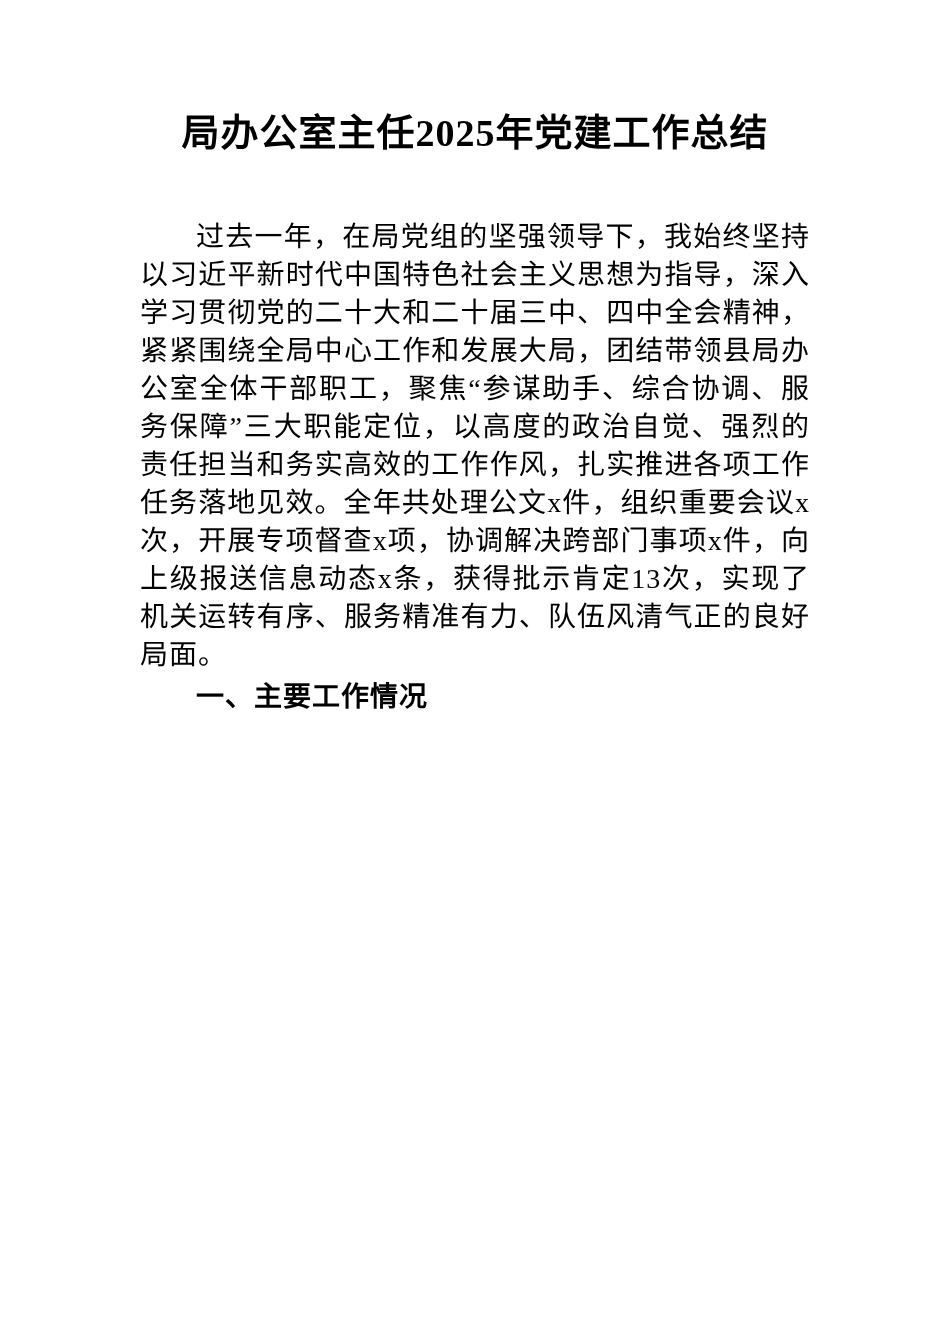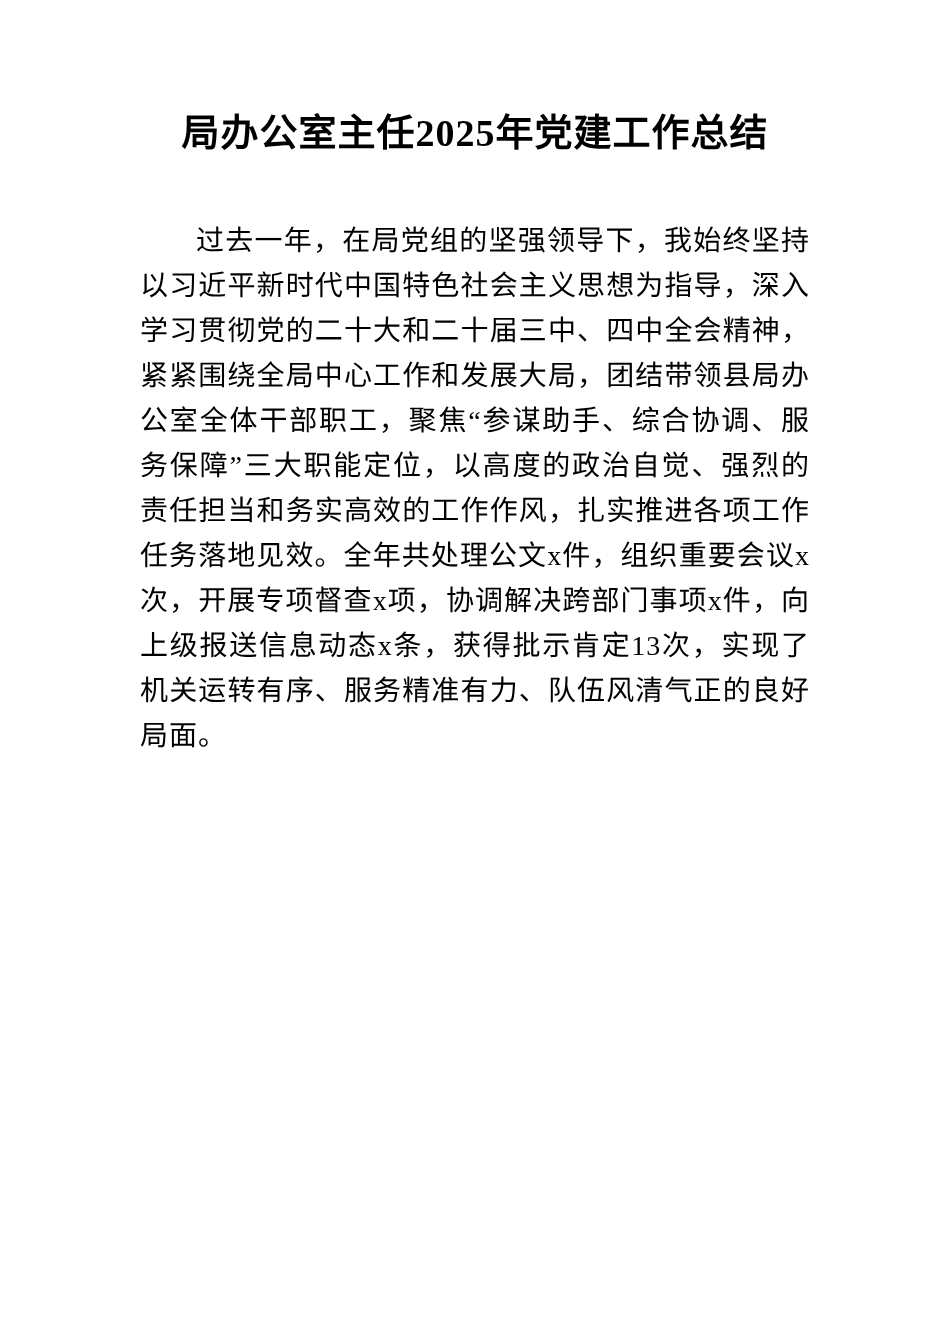--- a/index.html
+++ b/index.html
@@ -26,21 +26,21 @@
     line-height: 54px;
     font-weight: bold;
     text-align: center;
     letter-spacing: 1px;
     font-family: "Liberation Serif", "DejaVu Serif", serif;
     white-space: nowrap;
   }
   .body-para {
     margin: 0;
     font-size: 28px;
-    line-height: 45px;
+    line-height: 38px;
     letter-spacing: 1px;
     text-align: justify;
     text-indent: 2em;
     font-family: "Liberation Serif", "DejaVu Serif", serif;
     font-weight: normal;
   }
   .first-para {
     margin-top: 58px;
   }
   .section-heading {
@@ -54,14 +54,15 @@
   }
 </style>
 </head>
 <body>
 
 <div class="page">
   <h1 class="doc-title">局办公室主任2025年党建工作总结</h1>
 
   <p class="body-para first-para">过去一年，在局党组的坚强领导下，我始终坚持以习近平新时代中国特色社会主义思想为指导，深入学习贯彻党的二十大和二十届三中、四中全会精神，紧紧围绕全局中心工作和发展大局，团结带领县局办公室全体干部职工，聚焦“参谋助手、综合协调、服务保障”三大职能定位，以高度的政治自觉、强烈的责任担当和务实高效的工作作风，扎实推进各项工作任务落地见效。全年共处理公文x件，组织重要会议x次，开展专项督查x项，协调解决跨部门事项x件，向上级报送信息动态x条，获得批示肯定13次，实现了机关运转有序、服务精准有力、队伍风清气正的良好局面。</p>
 
+  <h2 class="section-heading">一、主要工作情况</h2>
 
 </div>
 
 </body></html>

